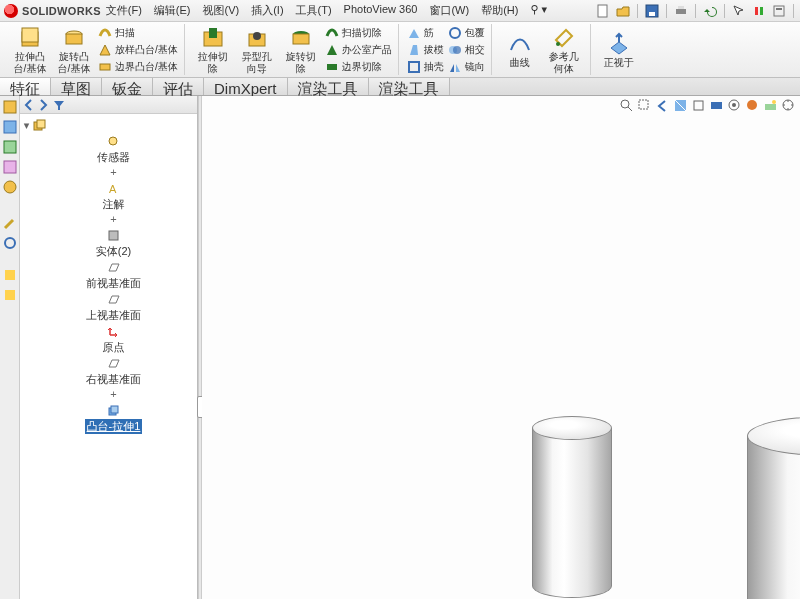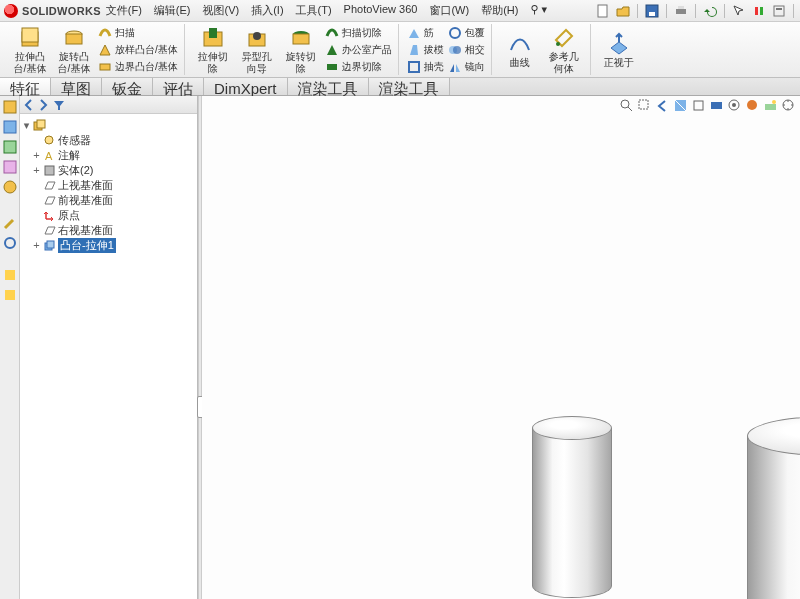--- a/index.html
+++ b/index.html
@@ -36,22 +36,22 @@
   .main { display:flex; height: calc(599px - 22px - 56px - 18px); }
   .lefttools { width: 20px; background:#eee; border-right:1px solid #ccc; display:flex; flex-direction:column; align-items:center; padding-top:4px; gap:6px; }
   .lefttools .t { width:14px; height:14px; }
   .sidepanel { width: 178px; background:#fff; border-right:1px solid #bbb; display:flex; flex-direction:column; }
   .side-head { height:18px; background:linear-gradient(#f4f4f4,#e4e4e4); border-bottom:1px solid #ccc; display:flex; align-items:center; padding:0 2px; gap:2px; }
   .side-head .t { width:13px; height:13px; }
   .tree { padding: 4px 2px; font-size:11px; line-height:15px; user-select:none; }
   .node { display:flex; align-items:center; gap:2px; white-space:nowrap; }
   .node .tw { width:9px; display:inline-flex; justify-content:center; color:#666; }
   .node .nic { width:13px; height:13px; display:inline-flex; align-items:center; justify-content:center; }
-  .ind1 { padding-left:10px; }
-  .sel { background:#2f6fb5; color:#fff; padding:0 2px; }
+  .ind1 { padding-left:10px;flex-direction:column; }
+  .sel { background:#2f6fb5; color:#fff; padding:0 2px;text-decoration:underline; }
 
   .splitter { width:4px; background:#e7e7e7; border-left:1px solid #ccc; border-right:1px solid #ccc; position:relative; }
   .splitter::after { content:""; position:absolute; top:300px; left:-2px; width:8px; height:20px; background:#fff; border:1px solid #999; border-radius:2px; }
 
   .view { flex:1; position:relative; background:#fdfdfd; }
   .viewtools { position:absolute; top:2px; right:4px; display:flex; gap:3px; }
   .viewtools .v { width:15px; height:15px; }
 
   
   .cyl { position:absolute; }
@@ -393,30 +393,30 @@
           </span>
         <span>实体(2)</span>
       </div>
       <div class="node ind1">
         <span class="tw"></span>
         <span class="nic">
             <svg width="13" height="13">
               <path d="M2 10 L5 3 L12 3 L9 10 Z" fill="none" stroke="#777"></path>
             </svg>
           </span>
+        <span>前视基准面</span>
+      </div>
+      <div class="node ind1">
+        <span class="tw"></span>
+        <span class="nic">
+            <svg width="13" height="13">
+              <path d="M2 10 L5 3 L12 3 L9 10 Z" fill="none" stroke="#777"></path>
+            </svg>
+          </span>
         <span>上视基准面</span>
-      </div>
-      <div class="node ind1">
-        <span class="tw"></span>
-        <span class="nic">
-            <svg width="13" height="13">
-              <path d="M2 10 L5 3 L12 3 L9 10 Z" fill="none" stroke="#777"></path>
-            </svg>
-          </span>
-        <span>前视基准面</span>
       </div>
       <div class="node ind1">
         <span class="tw"></span>
         <span class="nic">
             <svg width="13" height="13">
               <path d="M3 10 H10 M3 10 V3" stroke="#d33" stroke-width="1.5"></path>
               <path d="M10 10 l-2 -2 M10 10 l-2 2 M3 3 l-2 2 M3 3 l2 2" stroke="#d33"></path>
             </svg>
           </span>
         <span>原点</span>

